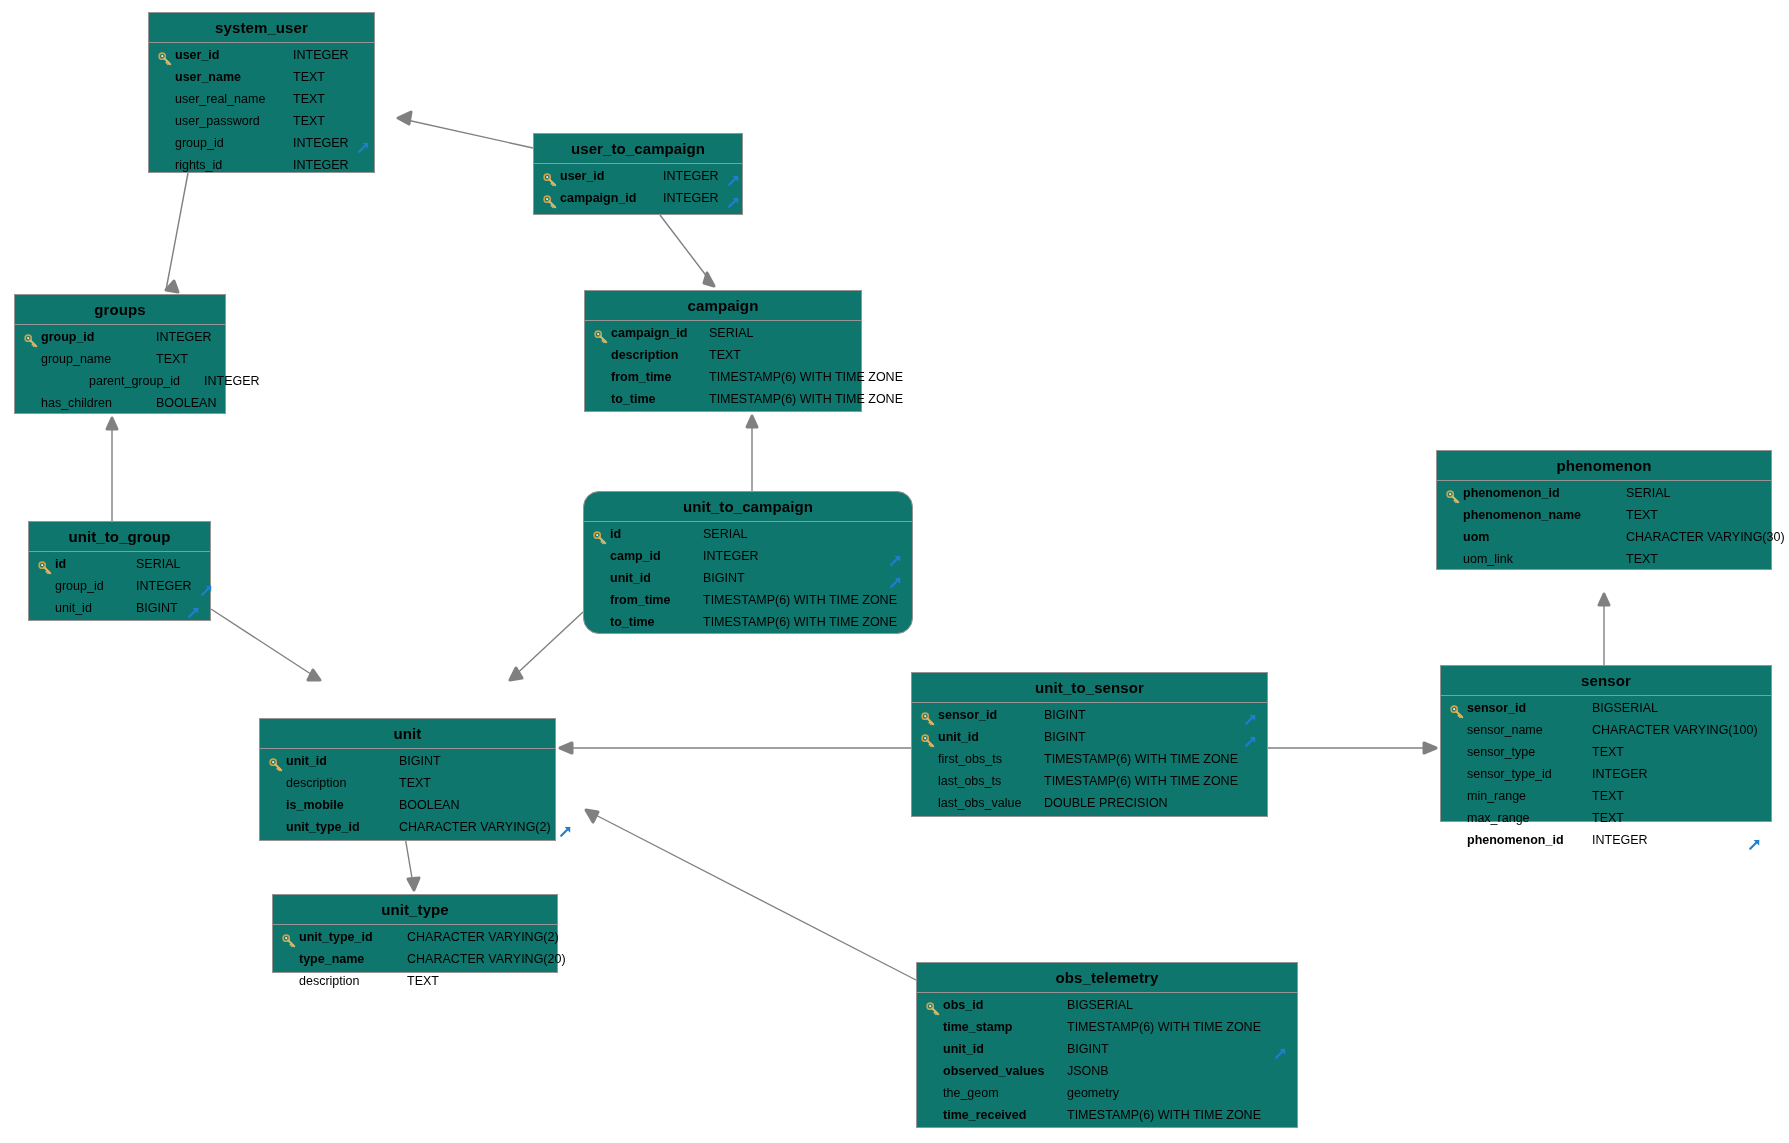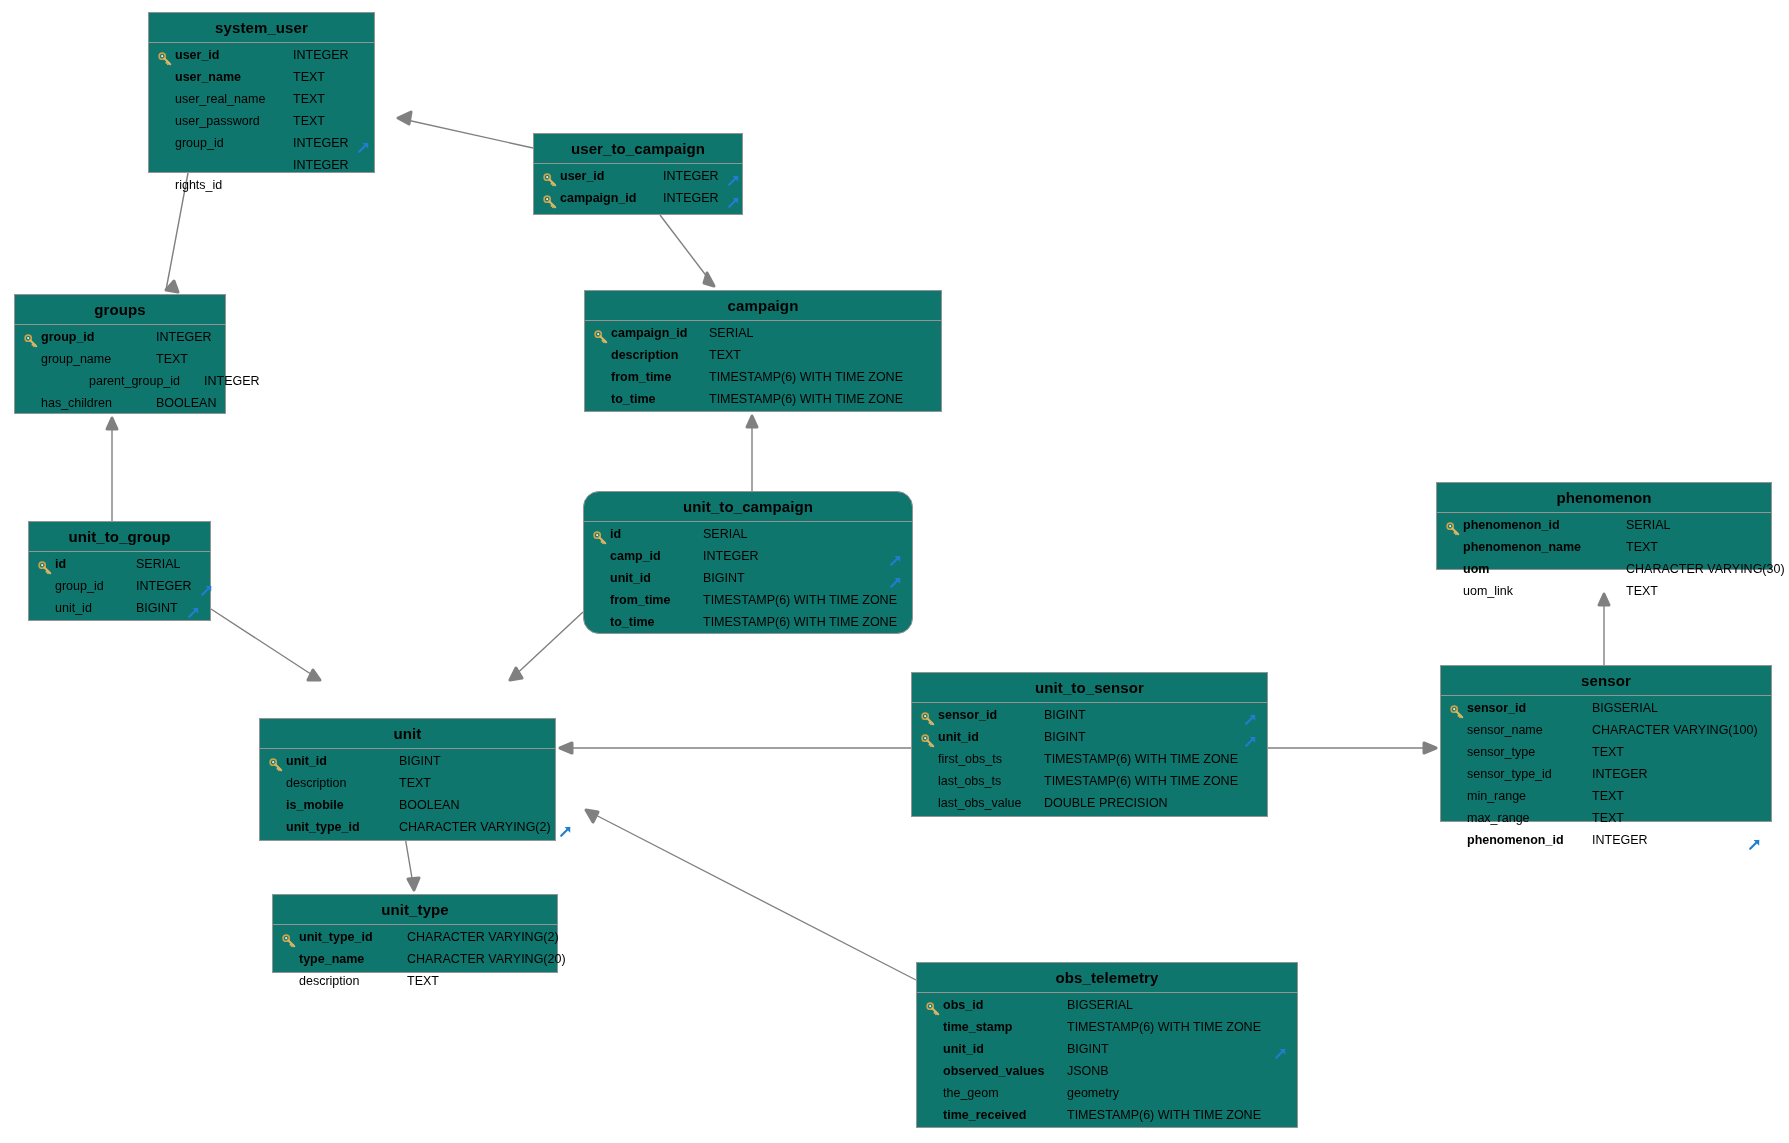--- a/index.html
+++ b/index.html
@@ -189,21 +189,21 @@
             <span class="col-type">INTEGER</span>
             <span class="col-fk">
               <svg class="fkicon" width="13" height="13" viewBox="0 0 13 13" aria-hidden="true">
                 <path d="M2.2 10.8 L10.2 2.8" stroke="#1f7ed0" stroke-width="2.1" stroke-linecap="round"></path>
                 <path d="M5.6 2.1 L11.2 2.1 L11.2 7.7 Z" fill="#1f7ed0"></path>
               </svg>
             </span>
           </div>
           <div class="row">
             <span class="key-cell"></span>
-            <span class="col-name" style="width: 110px; flex: 0 0 110px; margin-top: 20px;">rights_id</span>
+            <span class="col-name" style="width: 110px; flex: 0 0 110px;">rights_id</span>
             <span class="col-type">INTEGER</span>
             <span class="col-fk"></span>
           </div>
         </div>
       </div>
       <div class="entity" style="left: 533px; top: 133px; width: 210px; height: 82px;">
         <div class="entity-title">user_to_campaign</div>
         <div class="entity-body">
           <div class="row">
             <span class="key-cell">
@@ -275,21 +275,21 @@
             <span class="col-fk"></span>
           </div>
           <div class="row">
             <span class="key-cell"></span>
             <span class="col-name" style="width: 107px; flex: 0 0 107px;">has_children</span>
             <span class="col-type">BOOLEAN</span>
             <span class="col-fk"></span>
           </div>
         </div>
       </div>
-      <div class="entity" style="left: 584px; top: 290px; width: 358px; height: 122px;">
+      <div class="entity" style="left: 584px; top: 290px; width: 278px; height: 122px;">
         <div class="entity-title">campaign</div>
         <div class="entity-body">
           <div class="row">
             <span class="key-cell">
               <svg class="keyicon" width="14" height="14" viewBox="0 0 14 14" aria-hidden="true">
                 <circle cx="4.2" cy="4.2" r="3.1" fill="none" stroke="#c9a24a" stroke-width="1.6"></circle>
                 <circle cx="4.2" cy="4.2" r="1.1" fill="#f7efd2"></circle>
                 <path d="M6.2 6.2 L12.2 12.2" stroke="#d9b564" stroke-width="2.1" stroke-linecap="round"></path>
                 <path d="M9.6 9.6 L8.4 10.9" stroke="#d9b564" stroke-width="1.8" stroke-linecap="round"></path>
                 <path d="M11.0 11.0 L9.9 12.2" stroke="#d9b564" stroke-width="1.8" stroke-linecap="round"></path>
@@ -312,21 +312,21 @@
             <span class="col-fk"></span>
           </div>
           <div class="row">
             <span class="key-cell"></span>
             <span class="col-name bold" style="width: 90px; flex: 0 0 90px;">to_time</span>
             <span class="col-type">TIMESTAMP(6) WITH TIME ZONE</span>
             <span class="col-fk"></span>
           </div>
         </div>
       </div>
-      <div class="entity" style="left: 1436px; top: 482px; width: 336px; height: 88px;">
+      <div class="entity" style="left: 1436px; top: 450px; width: 336px; height: 120px;">
         <div class="entity-title">phenomenon</div>
         <div class="entity-body">
           <div class="row">
             <span class="key-cell">
               <svg class="keyicon" width="14" height="14" viewBox="0 0 14 14" aria-hidden="true">
                 <circle cx="4.2" cy="4.2" r="3.1" fill="none" stroke="#c9a24a" stroke-width="1.6"></circle>
                 <circle cx="4.2" cy="4.2" r="1.1" fill="#f7efd2"></circle>
                 <path d="M6.2 6.2 L12.2 12.2" stroke="#d9b564" stroke-width="2.1" stroke-linecap="round"></path>
                 <path d="M9.6 9.6 L8.4 10.9" stroke="#d9b564" stroke-width="1.8" stroke-linecap="round"></path>
                 <path d="M11.0 11.0 L9.9 12.2" stroke="#d9b564" stroke-width="1.8" stroke-linecap="round"></path>

